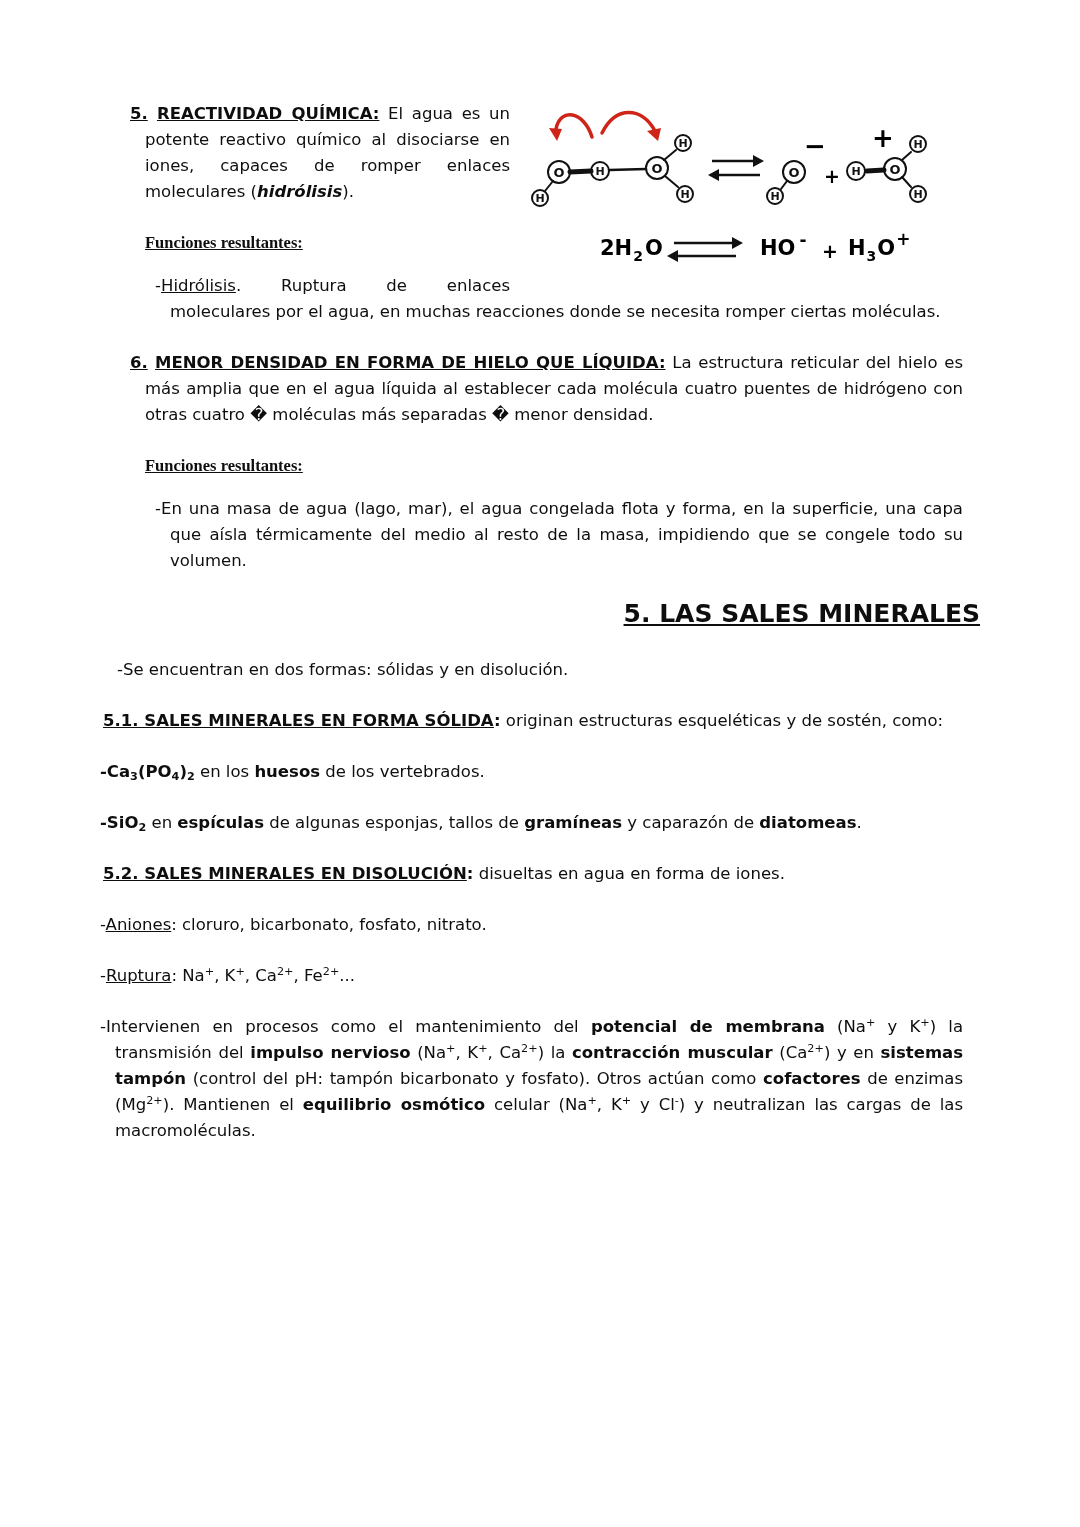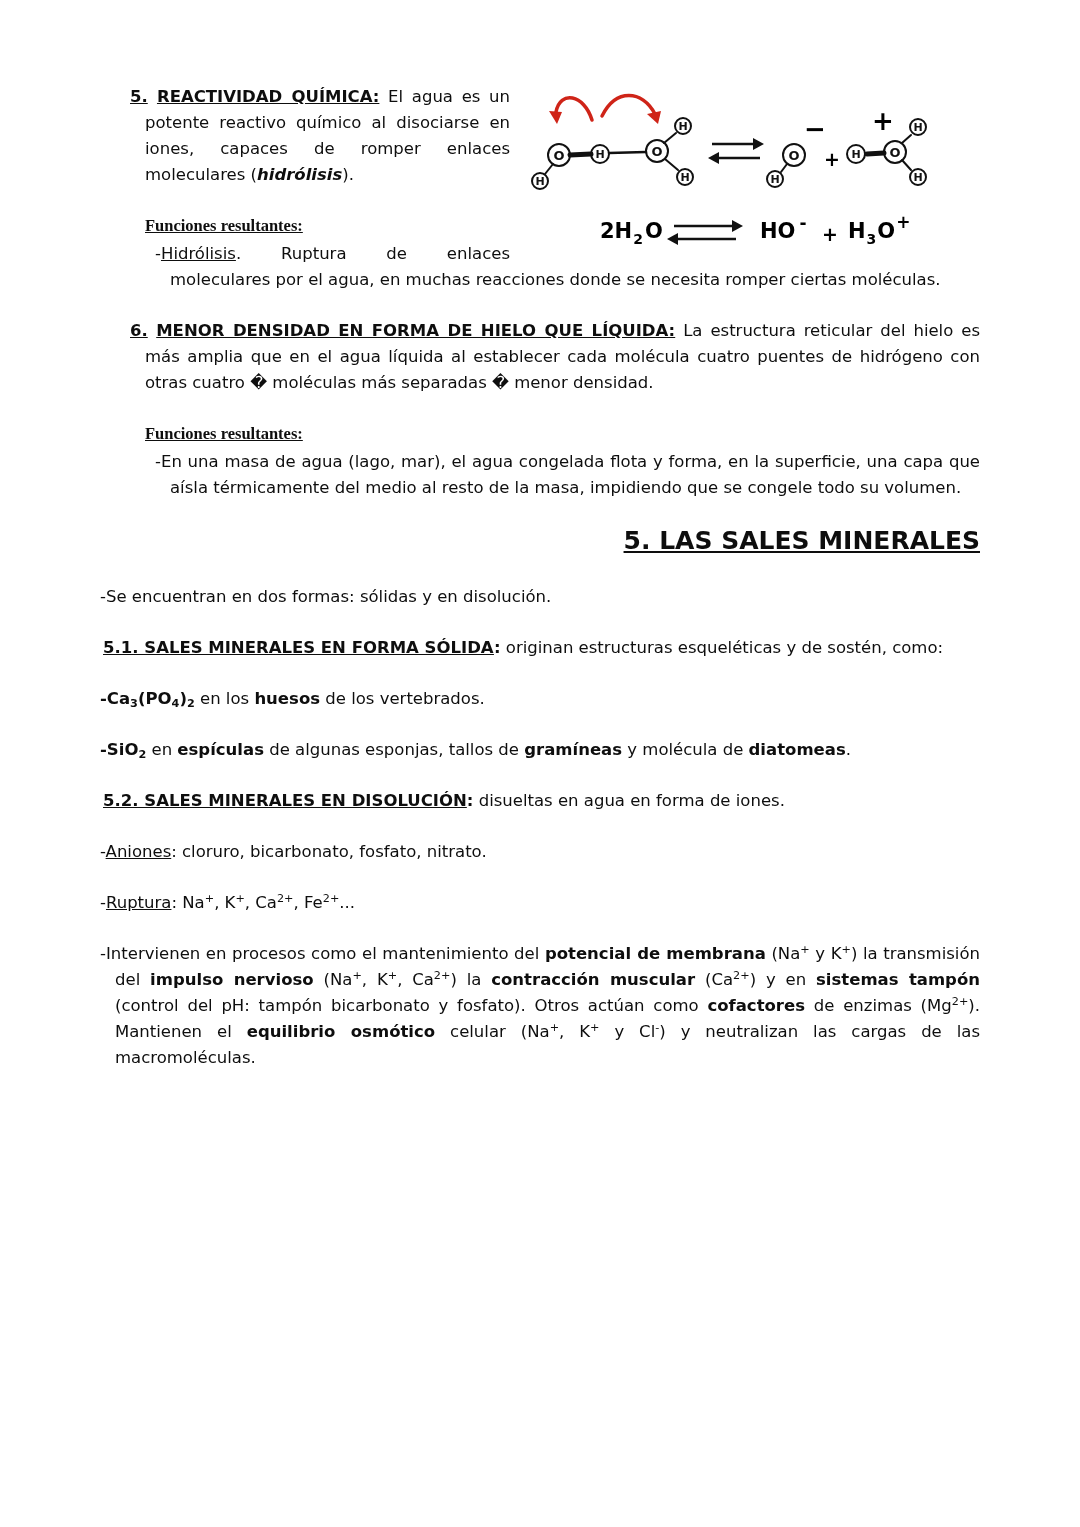--- a/index.html
+++ b/index.html
@@ -5,21 +5,21 @@
   * { box-sizing: border-box; }
   html, body { margin: 0; padding: 0; }
   body {
     width: 1080px; height: 1527px;
     background: #ffffff; color: #0e0e0e;
     font-family: "DejaVu Sans", "Liberation Sans", sans-serif;
     font-size: 16.5px; line-height: 26px;
   }
   .page { width: 1080px; height: 1527px; padding: 84px 100px 0 100px; overflow: hidden; }
 
-  p { margin: 0; }
+  p { margin: 17px; }
   .p { margin-bottom: 25px; text-align: justify; }
   .p.tight { margin-bottom: 2px; font-family: Liberation Serif, serif; }
   .h1 { margin: 20px 0 28px 0; font-size: 25px; line-height: 30px; text-align: right; }
   .ind45 { margin-left: 45px; }
   .ind70 { margin-left: 70px; }
   .ind15 { margin-left: 15px; }
   .ind18 { margin-left: 18px; }
   .hang { text-indent: -15px; }
 
   .b { font-weight: bold; }
@@ -136,19 +136,19 @@
   <p class="p ind45 hang"><span class="b u">5.</span><span class="b"> </span><span class="b u">REACTIVIDAD QUÍMICA:</span><span> El agua es un potente reactivo químico al disociarse en iones, capaces de romper enlaces moleculares (</span><span class="b i">hidrólisis</span><span>).</span></p>
       <p class="p ind45 tight"><span class="b u">Funciones resultantes:</span></p>
       <p class="p ind70 hang"><span>-</span><span class="u">Hidrólisis</span><span>. Ruptura de enlaces moleculares por el agua, en muchas reacciones donde se necesita romper ciertas moléculas.</span></p>
       <p class="p ind45 hang"><span class="b u">6.</span><span class="b"> </span><span class="b u">MENOR DENSIDAD EN FORMA DE HIELO QUE LÍQUIDA:</span><span> La estructura reticular del hielo es más amplia que en el agua líquida al establecer cada molécula cuatro puentes de hidrógeno con otras cuatro � moléculas más separadas � menor densidad.</span></p>
       <p class="p ind45 tight"><span class="b u">Funciones resultantes:</span></p>
       <p class="p ind70 hang"><span>-En una masa de agua (lago, mar), el agua congelada flota y forma, en la superficie, una capa que aísla térmicamente del medio al resto de la masa, impidiendo que se congele todo su volumen.</span></p>
       <p class="h1"><span class="b u">5. LAS SALES MINERALES</span></p>
       <p class="p"><span>-Se encuentran en dos formas: sólidas y en disolución.</span></p>
       <p class="p ind18 hang"><span class="b u">5.1. SALES MINERALES EN FORMA SÓLIDA</span><span class="b">:</span><span> originan estructuras esqueléticas y de sostén, como:</span></p>
       <p class="p ind15 hang"><span class="b">-Ca</span><sub class="b">3</sub><span class="b">(PO</span><sub class="b">4</sub><span class="b">)</span><sub class="b">2</sub><span> en los </span><span class="b">huesos</span><span> de los vertebrados.</span></p>
-      <p class="p ind15 hang"><span class="b">-SiO</span><sub class="b">2</sub><span> en </span><span class="b">espículas</span><span> de algunas esponjas, tallos de </span><span class="b">gramíneas</span><span> y molécula de </span><span class="b">diatomeas</span><span>.</span></p>
+      <p class="p ind15 hang"><span class="b">-SiO</span><sub class="b">2</sub><span> en </span><span class="b">espículas</span><span> de algunas esponjas, tallos de </span><span class="b">gramíneas</span><span> y caparazón de </span><span class="b">diatomeas</span><span>.</span></p>
       <p class="p ind18 hang"><span class="b u">5.2. SALES MINERALES EN DISOLUCIÓN</span><span class="b">:</span><span> disueltas en agua en forma de iones.</span></p>
       <p class="p ind15 hang"><span>-</span><span class="u">Aniones</span><span>: cloruro, bicarbonato, fosfato, nitrato.</span></p>
       <p class="p ind15 hang"><span>-</span><span class="u">Ruptura</span><span>: Na</span><sup>+</sup><span>, K</span><sup>+</sup><span>, Ca</span><sup>2+</sup><span>, Fe</span><sup>2+</sup><span>...</span></p>
       <p class="p ind15 hang"><span>-Intervienen en procesos como el mantenimiento del </span><span class="b">potencial de membrana</span><span> (Na</span><sup>+</sup><span> y K</span><sup>+</sup><span>) la transmisión del </span><span class="b">impulso nervioso</span><span> (Na</span><sup>+</sup><span>, K</span><sup>+</sup><span>, Ca</span><sup>2+</sup><span>) la </span><span class="b">contracción muscular</span><span> (Ca</span><sup>2+</sup><span>) y en </span><span class="b">sistemas tampón</span><span> (control del pH: tampón bicarbonato y fosfato). Otros actúan como </span><span class="b">cofactores</span><span> de enzimas (Mg</span><sup>2+</sup><span>). Mantienen el </span><span class="b">equilibrio osmótico</span><span> celular (Na</span><sup>+</sup><span>, K</span><sup>+</sup><span> y Cl</span><sup>-</sup><span>) y neutralizan las cargas de las macromoléculas.</span></p>
     </div>
 </div>
 
 </body></html>

